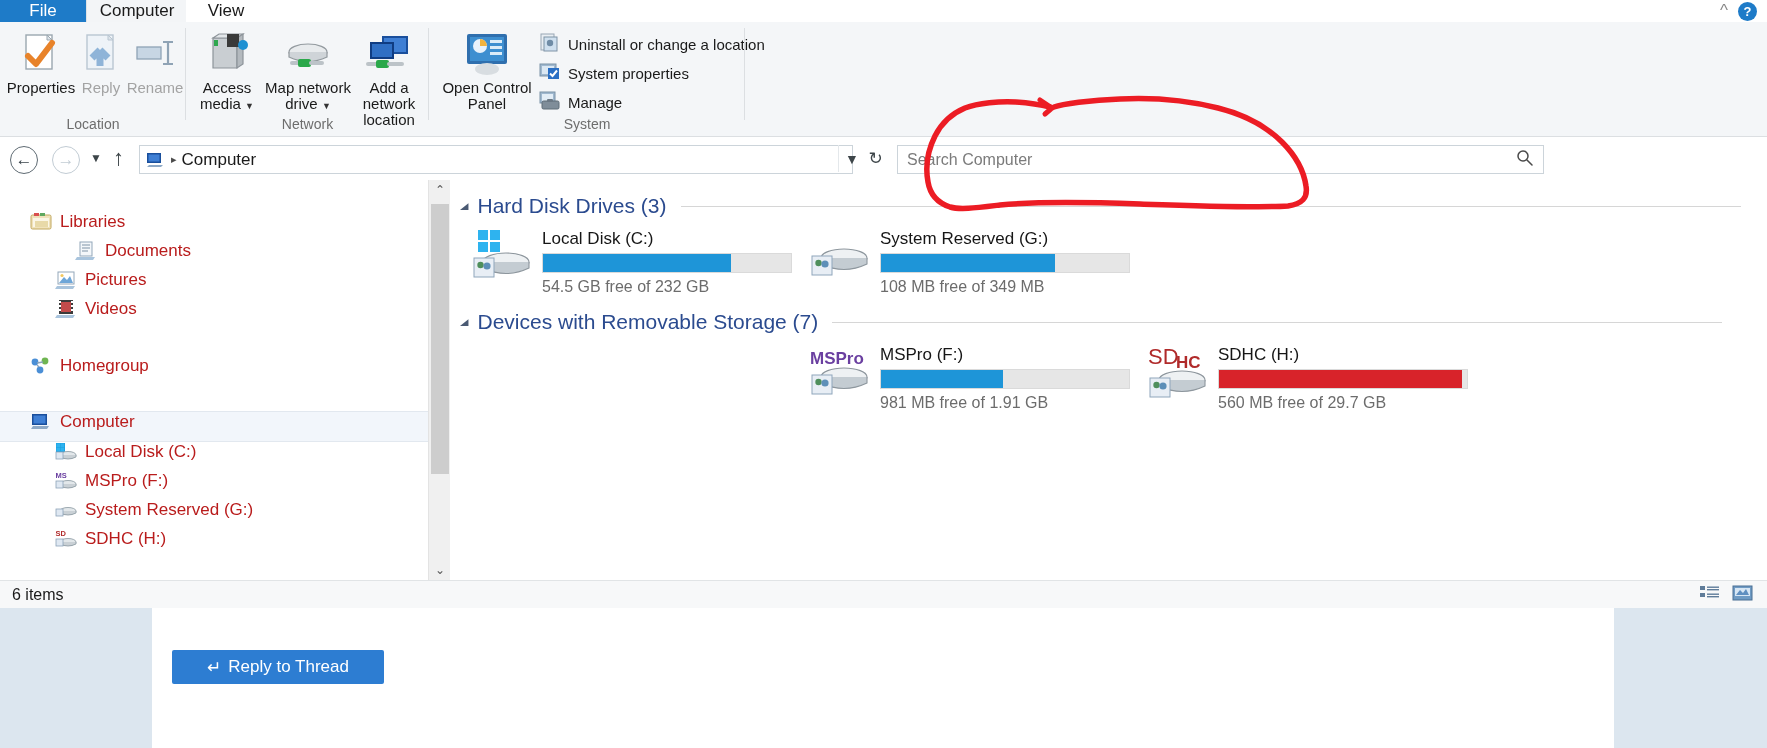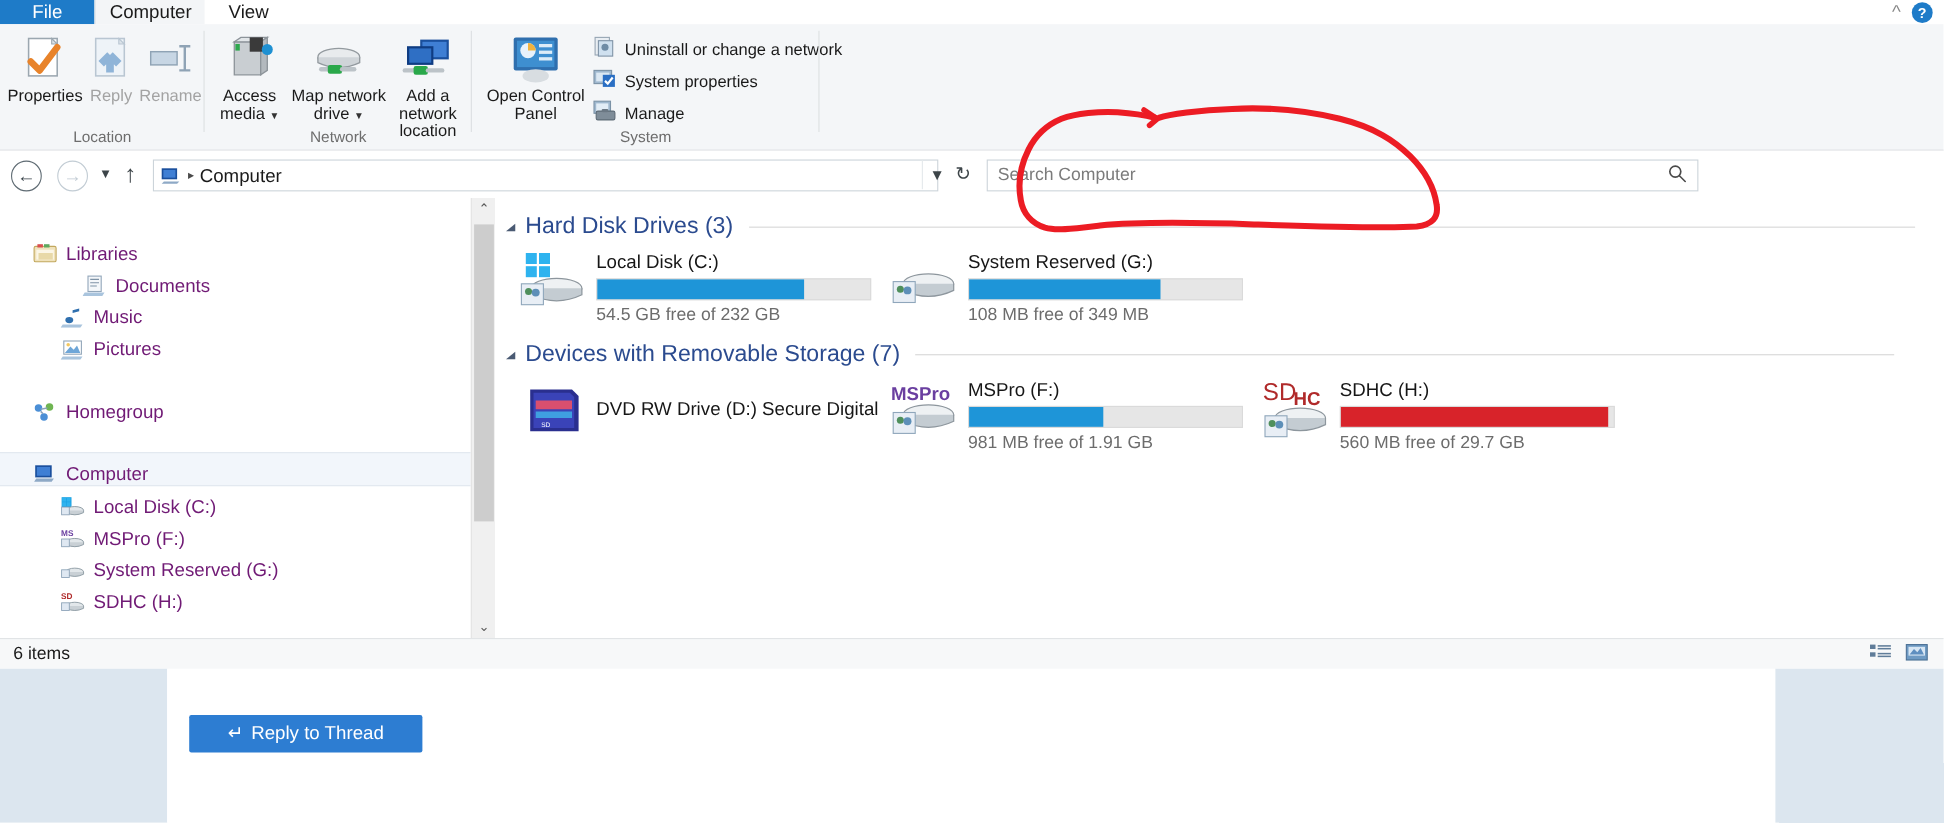--- a/index.html
+++ b/index.html
@@ -47,21 +47,21 @@
   .addrdd{position:absolute;left:838px;top:8px;width:26px;height:27px;display:flex;align-items:center;justify-content:center;
           font-size:14px;color:#3d4549;border-left:1px solid #e4e8eb;}
   .refresh{position:absolute;left:862px;top:8px;width:27px;height:27px;display:flex;align-items:center;justify-content:center;
            font-size:17px;color:#3d4549;}
   .searchbox{position:absolute;left:897px;top:8px;width:645px;height:27px;border:1px solid #ccd4da;background:#fff;
              display:flex;align-items:center;justify-content:space-between;}
   .searchph{font-size:16px;color:#7b7b7b;margin-left:9px;}
   .searchico{margin-right:10px;font-size:16px;color:#4a4a4a;}
   
   .navpane{position:absolute;left:0;top:180px;width:428px;height:400px;background:#ffffff;overflow:hidden;}
-  .treeitem{position:relative;height:29px;display:flex;align-items:flex-end;font-size:17px;color:#701a75;}
+  .treeitem{position:relative;height:29px;display:flex;align-items:flex-start;font-size:17px;color:#b91c1c;}
   .treeitem.sel{background:#f2f6fb;border-top:1px solid #e2e8ef;border-bottom:1px solid #e2e8ef;}
   .ticon{width:22px;height:20px;margin-right:8px;position:relative;flex:none;}
   .vscroll{position:absolute;left:428px;top:180px;width:22px;height:400px;background:#f0f0f0;
            border-left:1px solid #e3e3e3;}
   .vsbtn{position:absolute;left:0;width:22px;height:20px;display:flex;align-items:center;justify-content:center;
          font-size:12px;color:#5a5a5a;background:#f0f0f0;}
   .vsthumb{position:absolute;left:2px;width:18px;background:#cdcdcd;}
   .content{position:absolute;left:450px;top:180px;width:1317px;height:400px;background:#ffffff;overflow:hidden;}
   
   .grphdr{position:absolute;display:flex;align-items:center;}
@@ -216,21 +216,21 @@
     </div>
 
     <div class="smallrow" style="left:110px;top:10px;">
       <span>
         <svg width="21" height="21" viewBox="0 0 21 21">
           <rect x="2" y="2" width="13" height="16" fill="#e9eef3" stroke="#97a6b4" stroke-width="1"></rect>
           <rect x="5" y="5" width="13" height="14" fill="#cfe0ef" stroke="#7f93a6" stroke-width="1"></rect>
           <circle cx="11" cy="11" r="3.2" fill="#6f8ca6"></circle>
         </svg>
       </span>
-      <span class="sl">Uninstall or change a network</span>
+      <span class="sl">Uninstall or change a location</span>
     </div>
 
     <div class="smallrow" style="left:110px;top:39px;">
       <span>
         <svg width="21" height="21" viewBox="0 0 21 21">
           <rect x="1" y="3" width="16" height="12" fill="#9fb8cf" stroke="#7b92a6" stroke-width="1"></rect>
           <rect x="3" y="5" width="12" height="8" fill="#dbe8f3"></rect>
           <rect x="9" y="7" width="11" height="11" fill="#2a6fc4"></rect>
           <path d="M11 12.5 L13.5 15 L18 9.5" stroke="#ffffff" stroke-width="2" fill="none"></path>
         </svg>
@@ -317,43 +317,49 @@
     <span class="ticon">
       <svg width="22" height="19" viewBox="0 0 22 19">
         <rect x="5" y="1" width="12" height="14" fill="#f4f7fa" stroke="#93a7ba" stroke-width="1"></rect>
         <path d="M7 4 H15 M7 7 H15 M7 10 H13" stroke="#7f93a6" stroke-width="1"></path>
         <path d="M2 16 L20 16 L18 19 L0 19 Z" fill="#a9c4dd"></path>
       </svg>
     </span>
     <span>Documents</span>
   </div>
 
-  <div class="treeitem" style="padding-left:55px;">
-    <span class="ticon">
-      <svg width="22" height="19" viewBox="0 0 22 19">
-        <ellipse cx="8" cy="12" rx="3.6" ry="2.8" fill="#2f6fae"></ellipse>
-        <path d="M11 12 V3 L17 1.5 V4 L11 5.5" fill="#2f6fae"></path>
-        <path d="M2 16 L20 16 L18 19 L0 19 Z" fill="#a9c4dd"></path>
-      </svg>
-    </span>
-    <span>Music</span>
-  </div>
 
   <div class="treeitem" style="padding-left:55px;">
     <span class="ticon">
       <svg width="22" height="19" viewBox="0 0 22 19">
         <rect x="3" y="2" width="16" height="12" fill="#ffffff" stroke="#93a7ba" stroke-width="1"></rect>
         <path d="M4 13 L9 7 L12 10 L15 6 L18 13 Z" fill="#6ea6d8"></path>
         <circle cx="7" cy="5.5" r="1.6" fill="#f3c860"></circle>
         <path d="M2 16 L20 16 L18 19 L0 19 Z" fill="#a9c4dd"></path>
       </svg>
     </span>
     <span>Pictures</span>
   </div>
 
+  <div class="treeitem" style="padding-left:55px;">
+    <span class="ticon">
+      <svg width="22" height="19" viewBox="0 0 22 19">
+        <rect x="4" y="1" width="14" height="14" fill="#3b3b3b"></rect>
+        <rect x="6" y="3" width="10" height="10" fill="#c24b4b"></rect>
+        <rect x="4" y="2" width="2" height="2" fill="#fff"></rect>
+        <rect x="4" y="6" width="2" height="2" fill="#fff"></rect>
+        <rect x="4" y="10" width="2" height="2" fill="#fff"></rect>
+        <rect x="16" y="2" width="2" height="2" fill="#fff"></rect>
+        <rect x="16" y="6" width="2" height="2" fill="#fff"></rect>
+        <rect x="16" y="10" width="2" height="2" fill="#fff"></rect>
+        <path d="M2 16 L20 16 L18 19 L0 19 Z" fill="#a9c4dd"></path>
+      </svg>
+    </span>
+    <span>Videos</span>
+  </div>
 
   <div class="treeitem" style="margin-top:28px;padding-left:30px;">
     <span class="ticon">
       <svg width="22" height="19" viewBox="0 0 22 19">
         <circle cx="5" cy="6" r="3.4" fill="#4b8fd6"></circle>
         <circle cx="15" cy="5" r="3.4" fill="#6fb552"></circle>
         <circle cx="10" cy="14" r="3.4" fill="#4b8fd6"></circle>
         <path d="M7 7 L13 6 M7 9 L9 11" stroke="#8aa3bb" stroke-width="1.4"></path>
       </svg>
     </span>
@@ -485,32 +491,20 @@
     </span>
   </div>
 
 
   <div class="grphdr" style="left:10px;top:130px;width:1290px;">
     <span class="gtri">◢</span>
     <span class="gtitle">Devices with Removable Storage (7)</span>
     <span class="gline" style="width:890px;"></span>
   </div>
 
-  <div class="tile" style="left:22px;top:164px;">
-    <span class="drvicon">
-      <svg width="62" height="56" viewBox="0 0 62 56">
-        <path d="M10 10 L48 10 L54 16 L54 48 L10 48 Z" fill="#2a2f8f"></path>
-        <path d="M13 13 L46 13 L50 17 L50 45 L13 45 Z" fill="#3a43b8"></path>
-        <path d="M15 20 L48 20 L48 28 L15 28 Z" fill="#d94f6f"></path>
-        <path d="M15 30 L48 30 L48 36 L15 36 Z" fill="#3f9fe0"></path>
-        <text x="20" y="44" font-family="Liberation Sans, sans-serif" font-size="6" fill="#ffffff">SD</text>
-      </svg>
-    </span>
-    <span class="tname-inline">DVD RW Drive (D:) Secure Digital</span>
-  </div>
 
   <div class="tile" style="left:360px;top:164px;">
     <span class="drvicon">
       <svg width="62" height="56" viewBox="0 0 62 56">
         <text x="0" y="20" font-family="Liberation Sans, sans-serif" font-size="17" font-weight="bold" fill="#6a3fa0">MSPro</text>
         <ellipse cx="34" cy="33" rx="23" ry="9" fill="#eef1f3" stroke="#8d969d" stroke-width="1.1"></ellipse>
         <path d="M11 33 L11 39 Q34 50 57 39 L57 33" fill="#c4ccd2" stroke="#8d969d" stroke-width="1.1"></path>
         <rect x="2" y="31" width="20" height="19" fill="#e8eef5" stroke="#8fa6bb" stroke-width="1"></rect>
         <circle cx="8.5" cy="38" r="3.2" fill="#4f8f5c"></circle>
         <circle cx="15" cy="39" r="3.6" fill="#5d8fb8"></circle>

